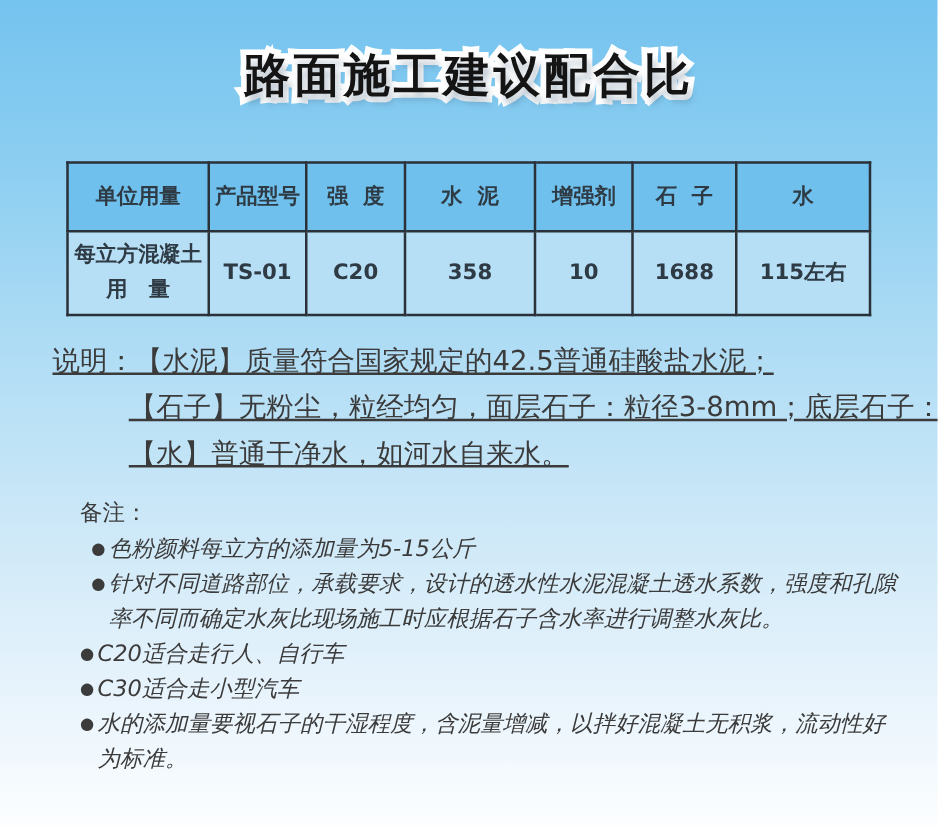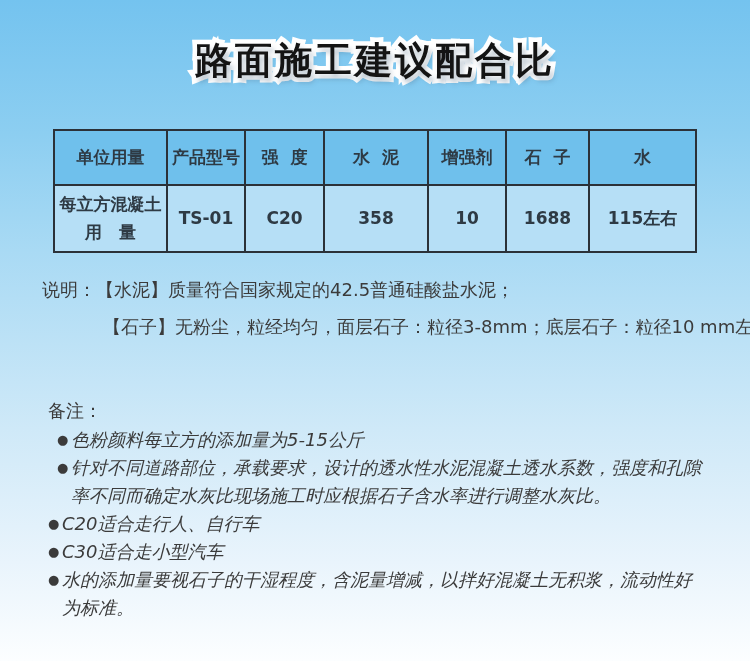--- a/index.html
+++ b/index.html
@@ -38,26 +38,26 @@
     border:2px solid var(--border);
     text-align:center;vertical-align:middle;
     font-weight:bold;font-size:17px;
     white-space:pre-wrap;line-height:1.6;
     color:#2e3a44;
   }
   .mix-table th{background:var(--header_bg);height:55px;}
   .mix-table td{background:var(--row_bg);height:67px;}
   .explain{
     position:absolute;left:42px;top:271px;width:700px;
-    font-size:18px;line-height:37px;
+    font-size:22px;line-height:37px;text-decoration:underline;
   }
   .explain-line{white-space:nowrap;}
   .explain-line.cont{padding-left:61px;}
   .remarks{
-    position:absolute;left:48px;top:397px;width:660px;
+    position:absolute;left:64px;top:397px;width:660px;
     font-size:18px;line-height:28px;
   }
   .remarks-label{margin-bottom:1px;}
   .remark-item{display:flex;align-items:flex-start;}
   .remark-item.indent{margin-left:9px;}
   .bullet{flex:0 0 14px;width:14px;font-size:13px;line-height:28px;}
   .remark-text{flex:1;font-style:italic;}
 </style>
 </head>
 <body>
@@ -86,20 +86,21 @@
         <td>10</td>
         <td>1688</td>
         <td>115左右</td>
       </tr>
     </tbody>
   </table>
 
   <div class="explain">
     <div class="explain-line">说明：【水泥】质量符合国家规定的42.5普通硅酸盐水泥；</div>
     <div class="explain-line cont">【石子】无粉尘，粒经均匀，面层石子：粒径3-8mm；底层石子：粒径10 mm左右；</div>
+    <div class="explain-line cont">【水】普通干净水，如河水自来水。</div>
   </div>
 
   <div class="remarks">
     <div class="remarks-label">备注：</div>
 
     <div class="remark-item indent">
       <span class="bullet">●</span>
       <span class="remark-text">色粉颜料每立方的添加量为5-15公斤</span>
     </div>
 

